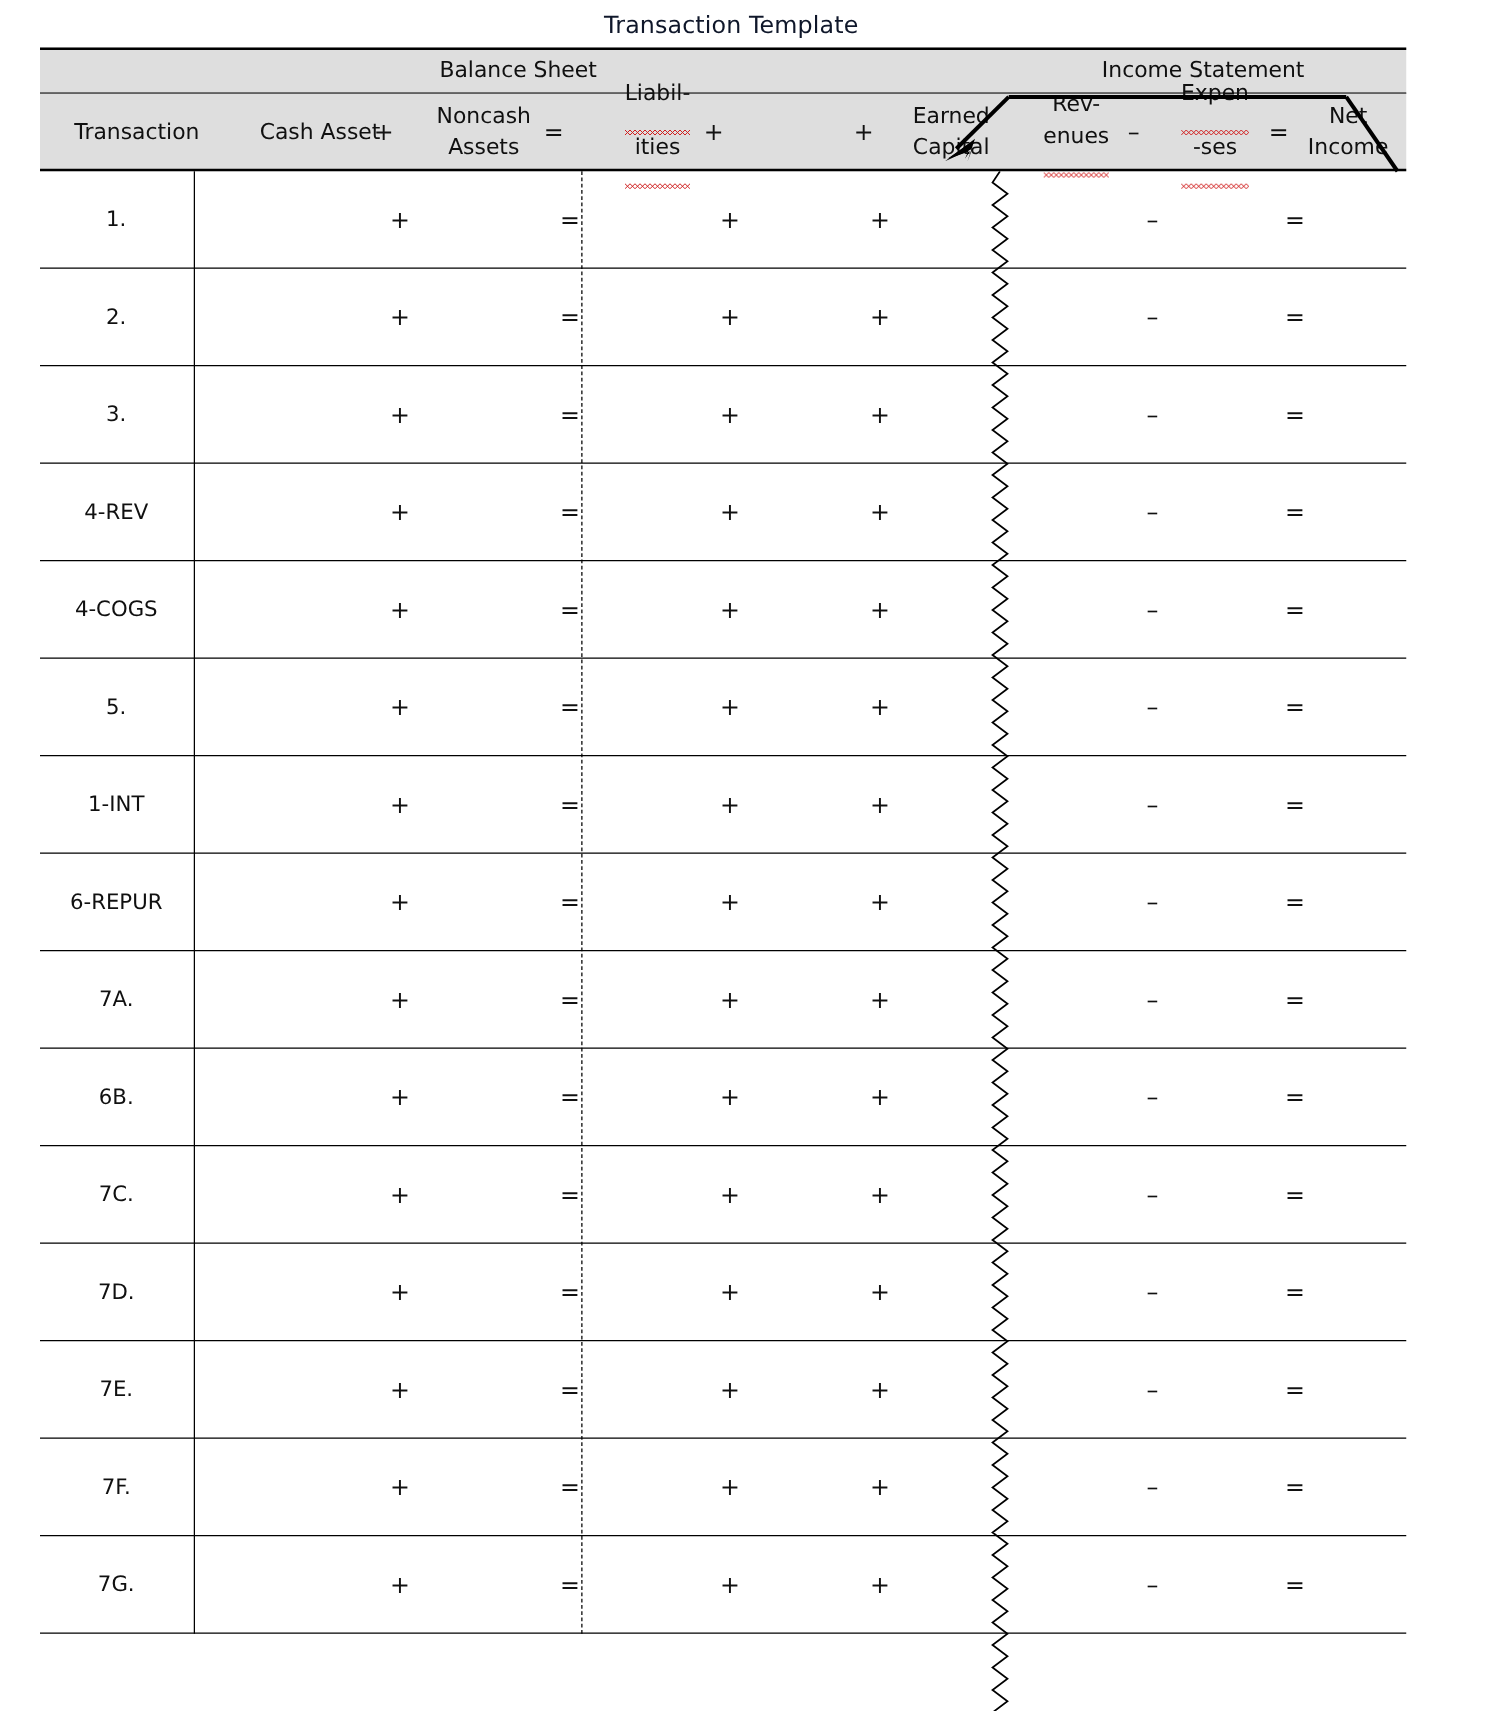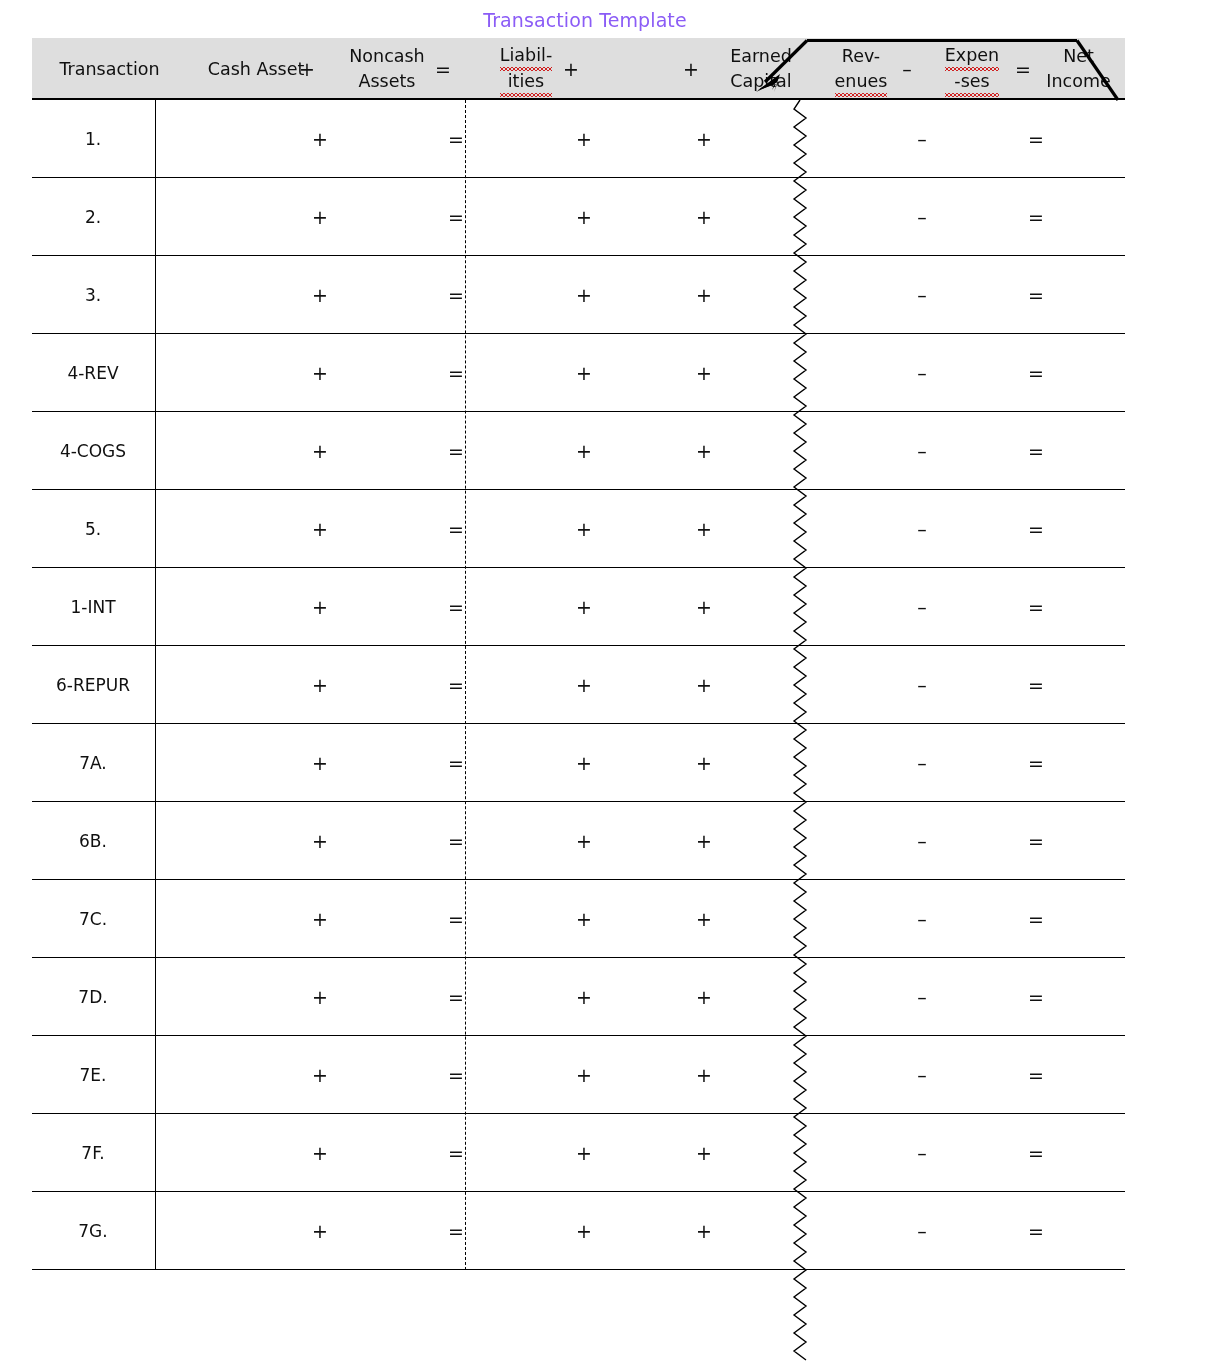--- a/index.html
+++ b/index.html
@@ -19,21 +19,21 @@
   
   #doc-title {
     position: absolute;
     left: 0;
     top: 8px;
     width: 1170px;
     text-align: center;
     font-size: 19px;
     line-height: 24px;
     letter-spacing: .1px;
-    color: #8b5cf6;
+    color: #0f172a;
   }
 
   
   #tt-table {
     position: absolute;
     left: 32px;
     top: 38px;
     width: 1093px;
   }
 
@@ -88,21 +88,21 @@
     align-items: center;
     justify-content: center;
     font-size: 19px;
     color: #111;
   }
 
   
   .sq {
     position: relative;
     display: inline-block;
-    padding-bottom: 1px;
+    padding-bottom: 18px;
   }
   .sq::after {
     content: "";
     position: absolute;
     left: 0; right: 0; bottom: -2px;
     height: 4px;
     background-image:
       linear-gradient(45deg, transparent 42%, #d02020 42%, #d02020 58%, transparent 58%),
       linear-gradient(-45deg, transparent 42%, #d02020 42%, #d02020 58%, transparent 58%);
     background-size: 4px 4px;
@@ -177,20 +177,24 @@
     pointer-events: none;
   }
 </style>
 </head>
 <body>
 
 <div id="doc-title">Transaction Template</div>
 
 <div id="tt-table">
 
+  <div id="hdr-group-row" class="hdr-band">
+    <div class="grp-label" id="grp-balance-sheet">Balance Sheet</div>
+    <div class="grp-label" id="grp-income-stmt">Income Statement</div>
+  </div>
 
   <div id="hdr-col-row" class="hdr-band">
 
     <div class="col-head" style="left:16px;width:123px;">
       <div>
         <span class="lbl">Transaction</span>
       </div>
     </div>
 
     <div class="col-head" style="left:164px;width:120px;">

